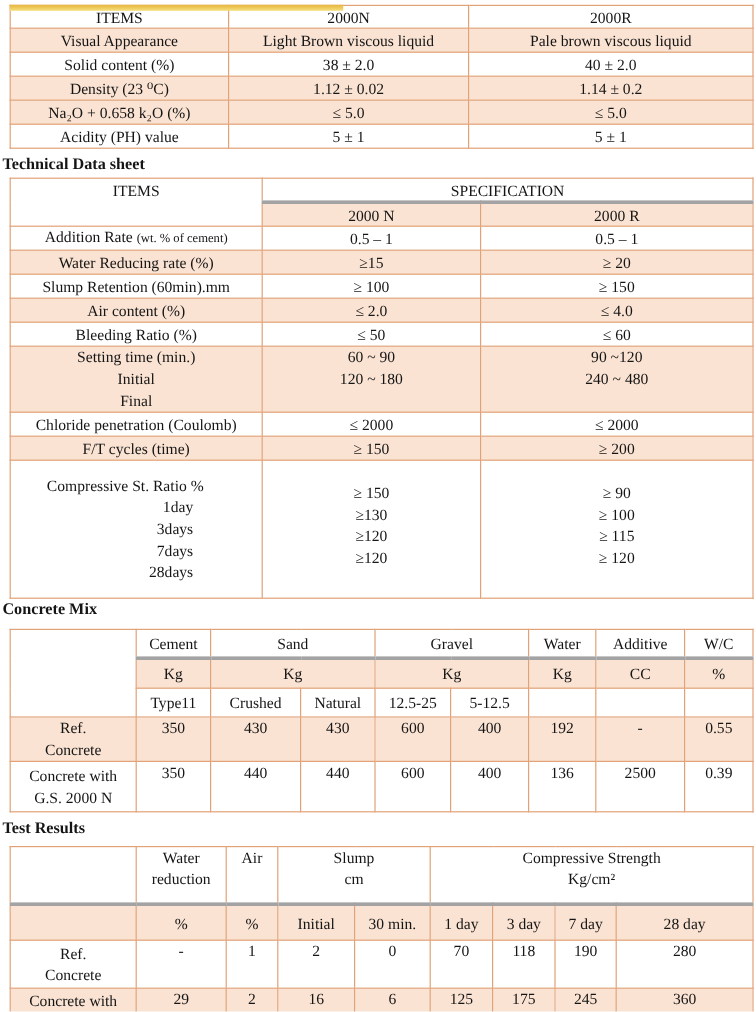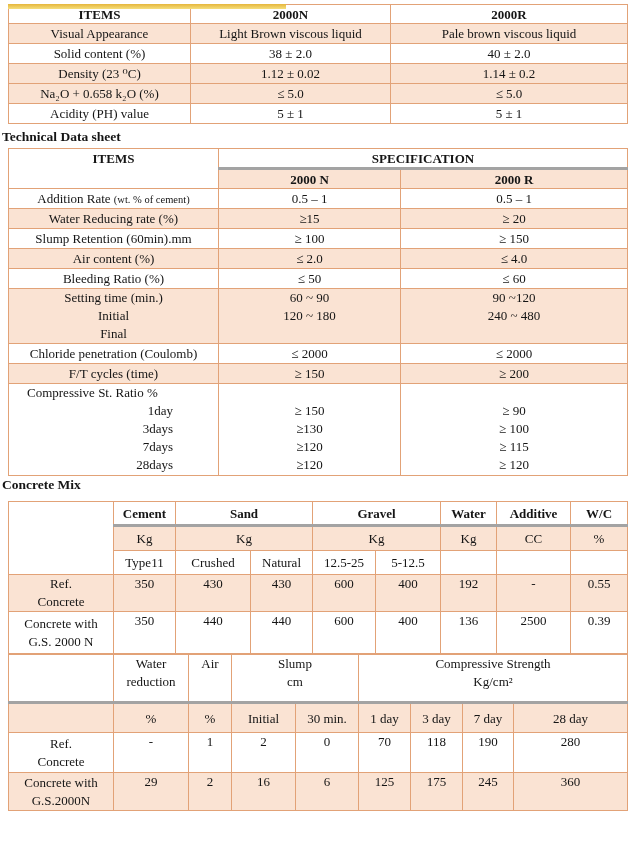--- a/index.html
+++ b/index.html
@@ -15,37 +15,37 @@
   }
   table {
     border-collapse:collapse; table-layout:fixed;
     margin-left:8px; width:619px;
   }
   td {
     border:1px solid #e2a277; text-align:center; vertical-align:middle;
     padding:0 2px; line-height:17px; overflow:hidden;
   }
   .fill { background:#fae3d3; }
-  .b { font-weight:bold; }
+  .b { font-weight:normal; }
   .tb { border-bottom:3px solid #a3a3a3; }
   .small { font-size:10.5px; }
   .heading { font-weight:bold; font-size:13.5px; margin:0 0 0 2px; line-height:15px; }
   .mt1 { margin-top:5px; }
   .mt2 { margin-top:4px; }
   .mb1 { margin-bottom:4px; }
   .mb2 { margin-bottom:9px; }
   .mb3 { margin-bottom:8px; }
   .r18 { height:20px; } .r19 { height:19px; }
   .r24 { height:24px; } .r25 { height:25px; } .r35 { height:35px; }
   .r42 { height:42px; } .r48 { height:48px; } .r30 { height:30px; }
   .r40 { height:40px; } .r38 { height:38px; }
   .r54 { height:54px; } .r92 { height:92px; }
   .vtop { vertical-align:top; }
   .items-merged { vertical-align:top; padding-top:1px; }
-  .comp-items { vertical-align:top; padding:0; }
+  .comp-items { vertical-align:top; padding:12px; }
   .comp-title { text-align:left; padding-left:18px; line-height:18px; }
   .comp-label { text-align:right; padding-right:45px; line-height:18px; }
   .comp-vals { vertical-align:top; padding:0; }
   .comp-vals div { line-height:18px; }
   .spacer { height:18px; }
   .line { line-height:18px; }
 </style>
 </head>
 <body>
 
@@ -252,20 +252,21 @@
       <td class="vtop">440</td>
       <td class="vtop">600</td>
       <td class="vtop">400</td>
       <td class="vtop">136</td>
       <td class="vtop">2500</td>
       <td class="vtop">0.39</td>
     </tr>
   </tbody>
     </table>
 
+  <div class="heading mb3" style="margin-top:5px">Test Results</div>
 
   <table>
     <colgroup>
       <col style="width:105px">
         <col style="width:75px">
         <col style="width:43px">
         <col style="width:64px">
       <col style="width:63px">
         <col style="width:52px">
         <col style="width:52px">

